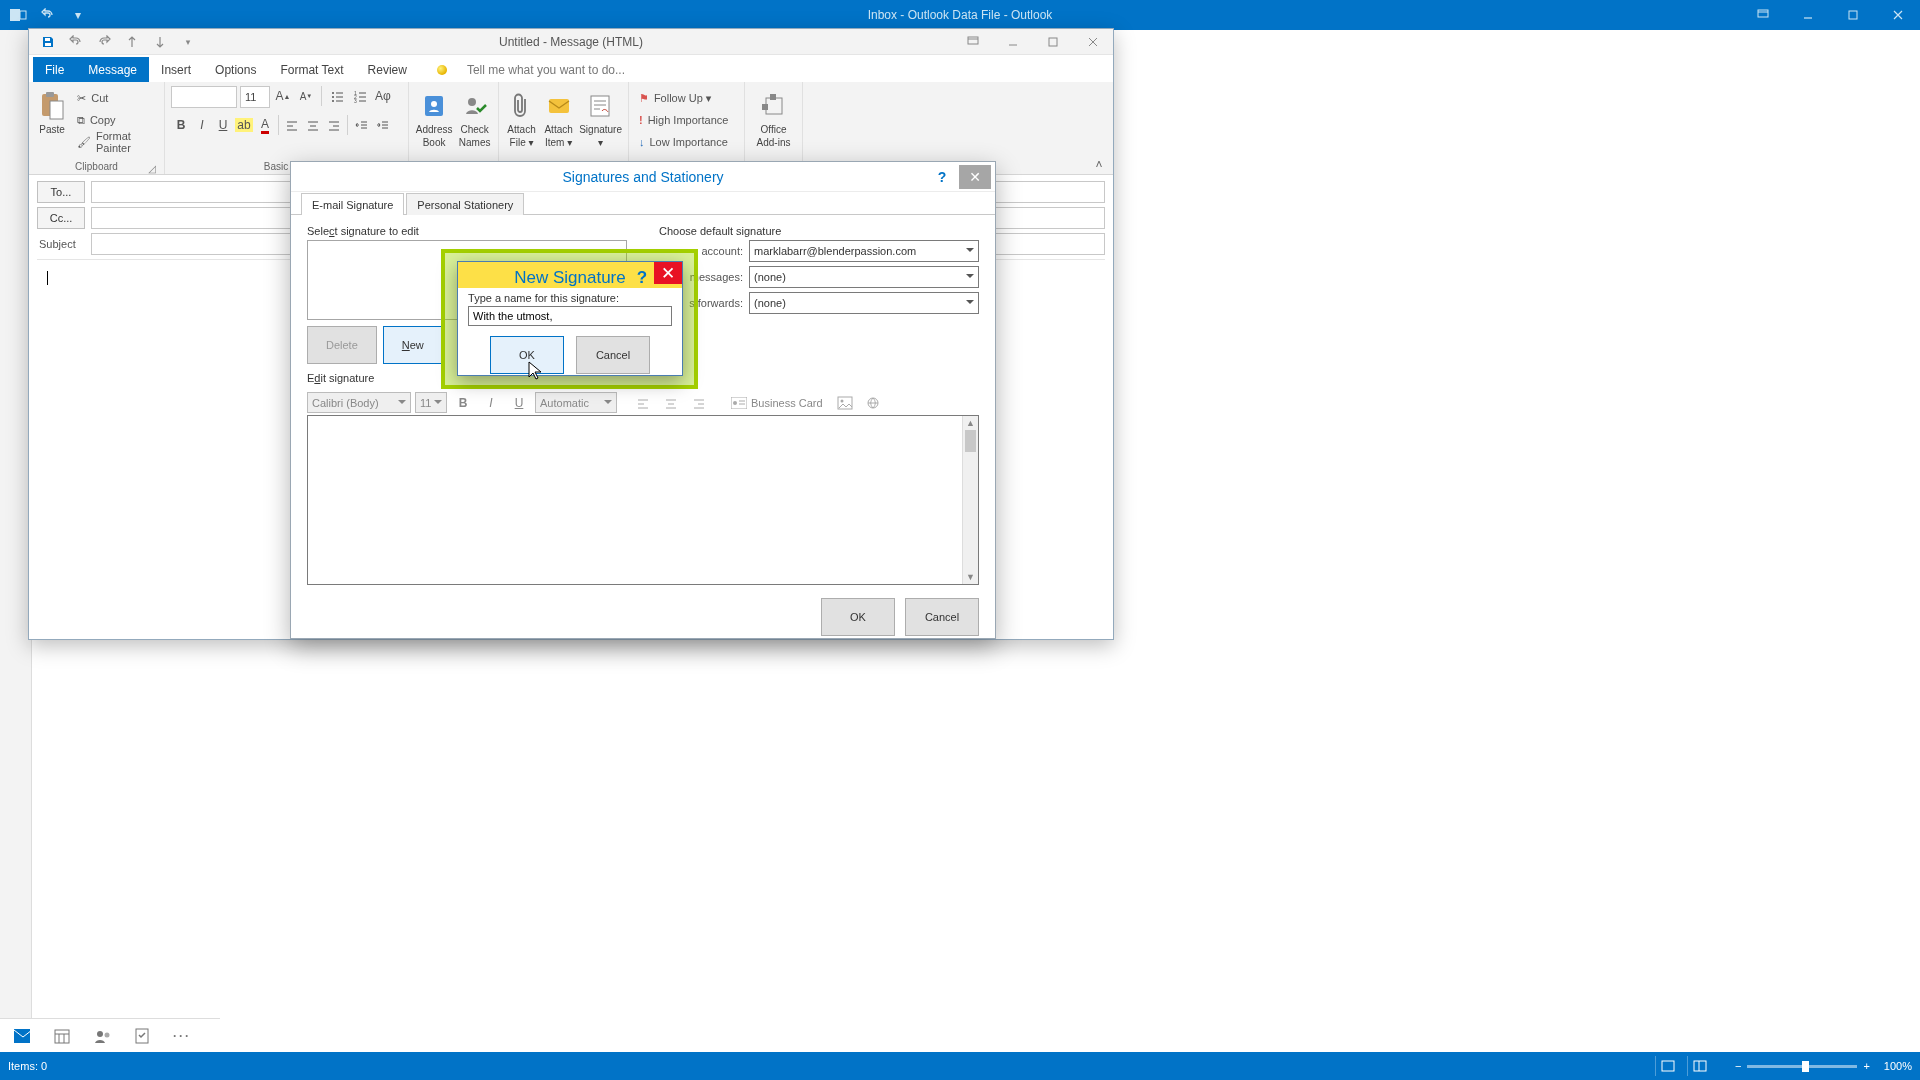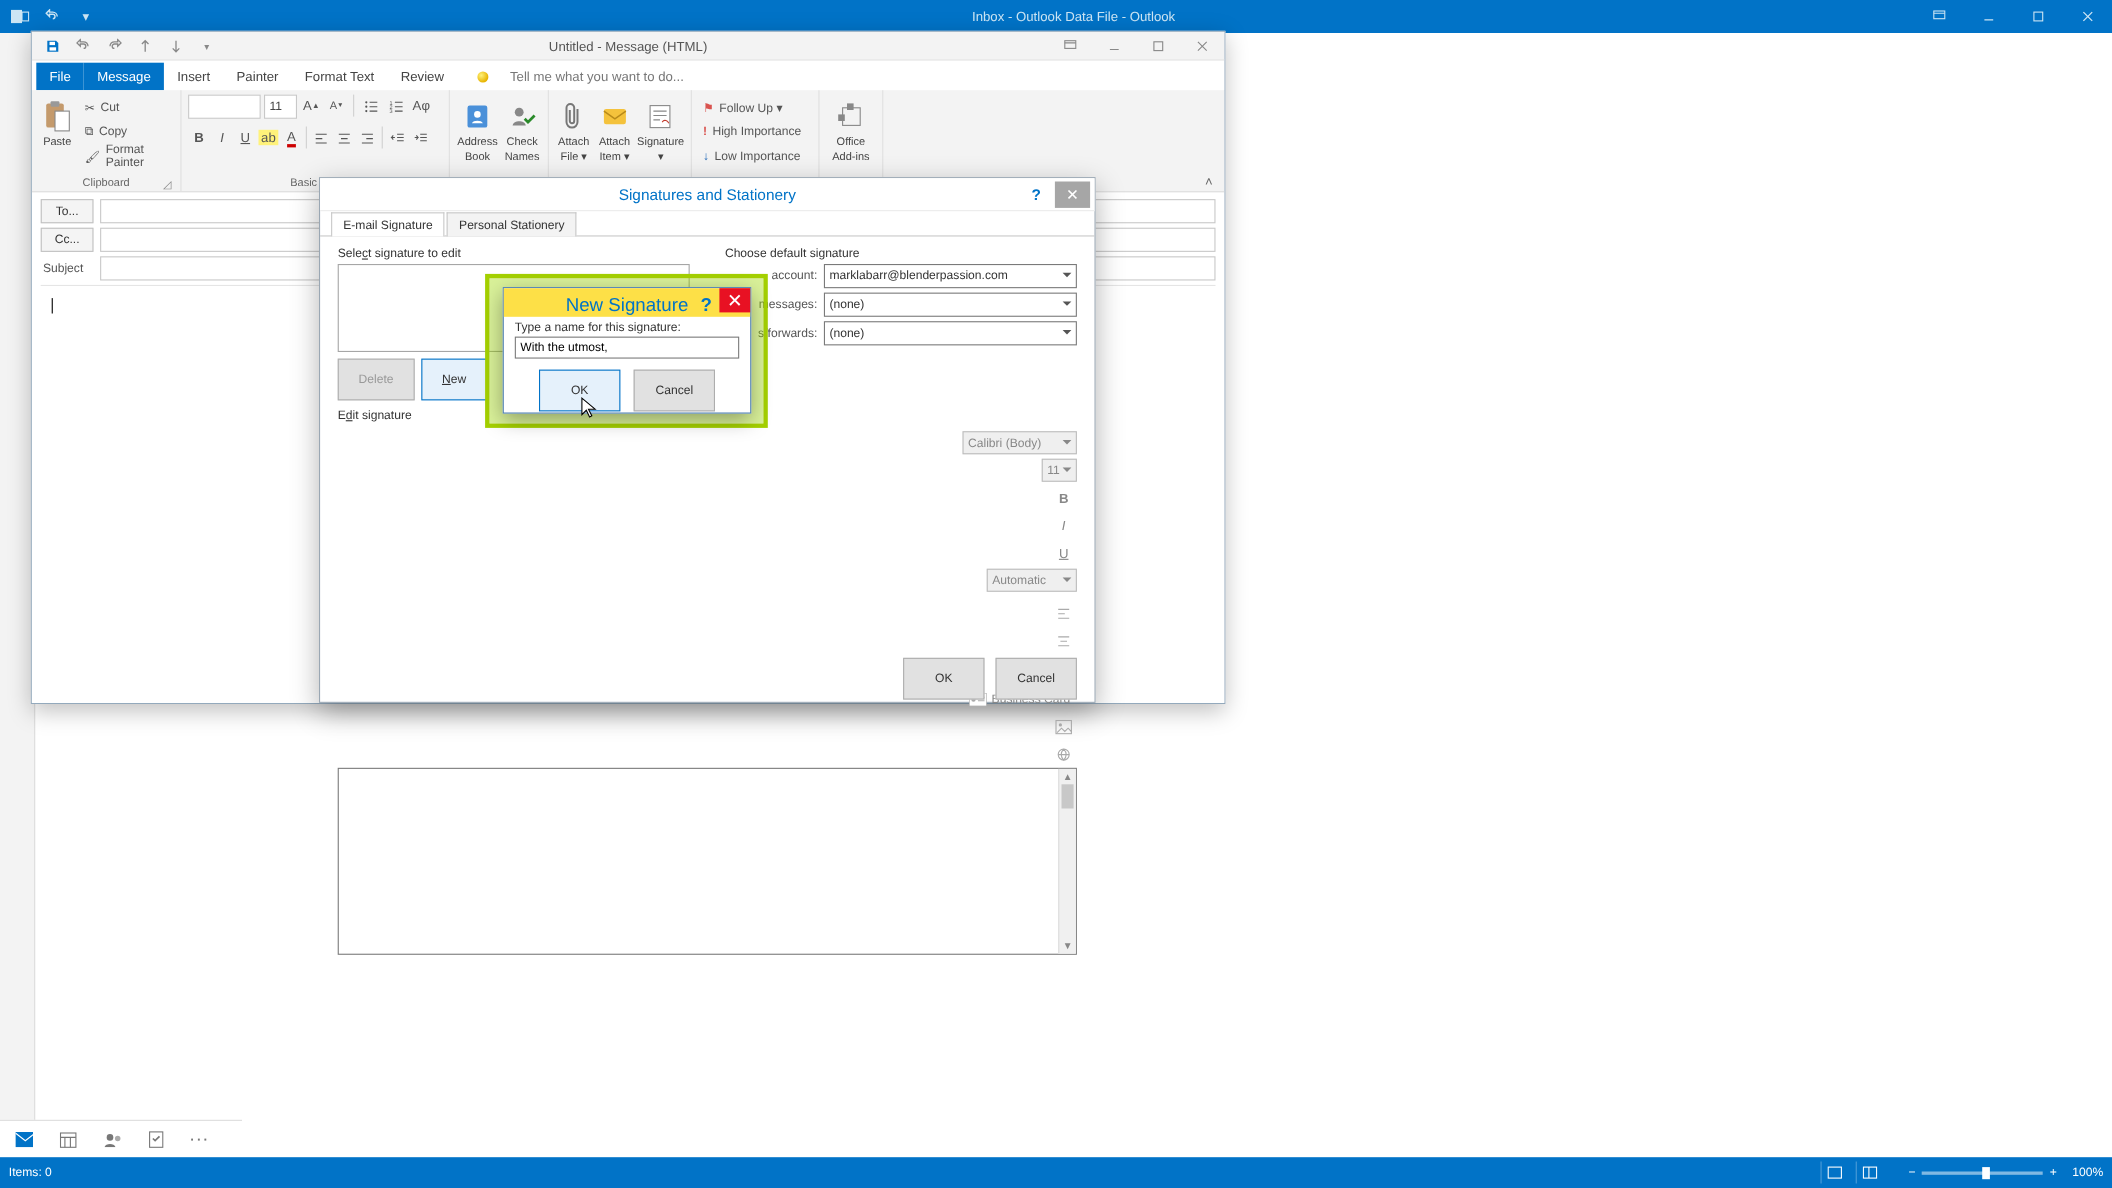--- a/index.html
+++ b/index.html
@@ -2,21 +2,21 @@
 <html><head>
 <meta charset="utf-8">
 <style>
 * { margin: 0; padding: 0; box-sizing: border-box; font-family: "Segoe UI", Tahoma, sans-serif; }
 body { background: #fff; width: 1920px; height: 1080px; overflow: hidden; position: relative; font-size: 12px; color: #333; }
 
 
 .outlook-titlebar { background: #0173c7; height: 30px; display: flex; align-items: center; color: #cce5f4; position: relative; }
 .outlook-titlebar .ql { display: flex; align-items: center; margin-left: 4px; gap: 2px; }
 .outlook-titlebar .ql-btn { width: 28px; height: 24px; display: flex; align-items: center; justify-content: center; color: #cce5f4; }
-.outlook-titlebar .title { position: absolute; left: 50%; transform: translateX(-50%); font-size: 12px; margin-left: 16px; }
+.outlook-titlebar .title { position: absolute; left: 50%; transform: translateX(-50%); font-size: 12px; }
 .outlook-titlebar .win-controls { position: absolute; right: 0; display: flex; }
 .outlook-titlebar .win-btn { width: 45px; height: 30px; display: flex; align-items: center; justify-content: center; color: #cce5f4; }
 
 
 .outlook-left-rail { position: absolute; left: 0; top: 30px; bottom: 28px; width: 32px; background: #f3f3f3; border-right: 1px solid #ddd; }
 
 
 .bottom-nav { position: absolute; left: 0; bottom: 28px; height: 34px; background: #fff; border-top: 1px solid #ddd; width: 220px; display: flex; align-items: center; gap: 24px; padding-left: 14px; color: #0173c7; }
 .bottom-nav .nav-icon { width: 16px; height: 16px; display:flex; align-items:center; justify-content:center; }
 .statusbar { position: absolute; left: 0; right: 0; bottom: 0; height: 28px; background: #0173c7; color: #fff; display: flex; align-items: center; padding: 0 8px; font-size: 11px; }
@@ -87,21 +87,21 @@
 .list-box { width: 320px; height: 80px; border:1px solid #a6a6a6; background:#fff; }
 .below-list { display:flex; gap:6px; margin-top:6px; }
 .dlg-btn { height:38px; border:1px solid #adadad; background:#e1e1e1; padding:0 18px; font-size:11px; display:flex; align-items:center; justify-content:center; }
 .dlg-btn.disabled { color:#999; }
 .dlg-btn.active { border-color:#0173c7; background:#e5f1fb; }
 .field-pair { display:flex; align-items:center; margin-bottom:4px; }
 .field-pair .lab { width: 90px; text-align:right; padding-right:6px; color:#555;}
 .field-pair .drop { flex:1; height:22px; border:1px solid #7a7a7a; background:#fff; display:flex; align-items:center; padding:0 4px; position:relative;}
 .field-pair .drop::after { content:""; position:absolute; right:4px; top:7px; border:4px solid transparent; border-top-color:#555; }
 .clear { clear: both; }
-.edit-sig-tools { margin-top:8px; display:flex; align-items:flex-end; gap:4px;flex-direction:column; }
+.edit-sig-tools { margin-top:8px; display:flex; align-items:flex-start; gap:4px; }
 .edit-area { width: 100%; height: 170px; border:1px solid #7a7a7a; background:#fff; margin-top:2px; position:relative;}
 .edit-area .scroll { position:absolute; right:0; top:0; bottom:0; width:16px; background:#f0f0f0; border-left:1px solid #ddd; }
 .edit-area .scroll .thumb { position:absolute; top:14px; left:2px; right:2px; height:22px; background:#c8c8c8; }
 .edit-area .scroll .arr { position:absolute; left:0; right:0; height:14px; display:flex; align-items:center; justify-content:center; color:#888; font-size:9px;}
 .edit-area .scroll .arr.up{top:0;} .edit-area .scroll .arr.dn{bottom:0;}
 
 .sig-footer { position:absolute; bottom:0; left:0; right:0; height:44px; border-top:1px solid transparent; display:flex; justify-content:flex-end; align-items:center; gap:10px; padding-right:16px; }
 .sig-footer .dlg-btn { width: 74px; }
 
 
@@ -222,21 +222,21 @@
             <path d="M2 2l8 8M10 2l-8 8" stroke="#888"></path>
           </svg>
         </div>
     </div>
   </div>
 
   <div class="ribbon-tabs">
     <div class="ribbon-tab file">File</div>
     <div class="ribbon-tab active">Message</div>
     <div class="ribbon-tab">Insert</div>
-    <div class="ribbon-tab">Painter</div>
+    <div class="ribbon-tab">Options</div>
     <div class="ribbon-tab">Format Text</div>
     <div class="ribbon-tab">Review</div>
     <div class="ribbon-tab tellme">
         <span class="tellme-bulb"></span>
         <span>Tell me what you want to do...</span>
       </div>
   </div>
 
   <div class="ribbon">
 

